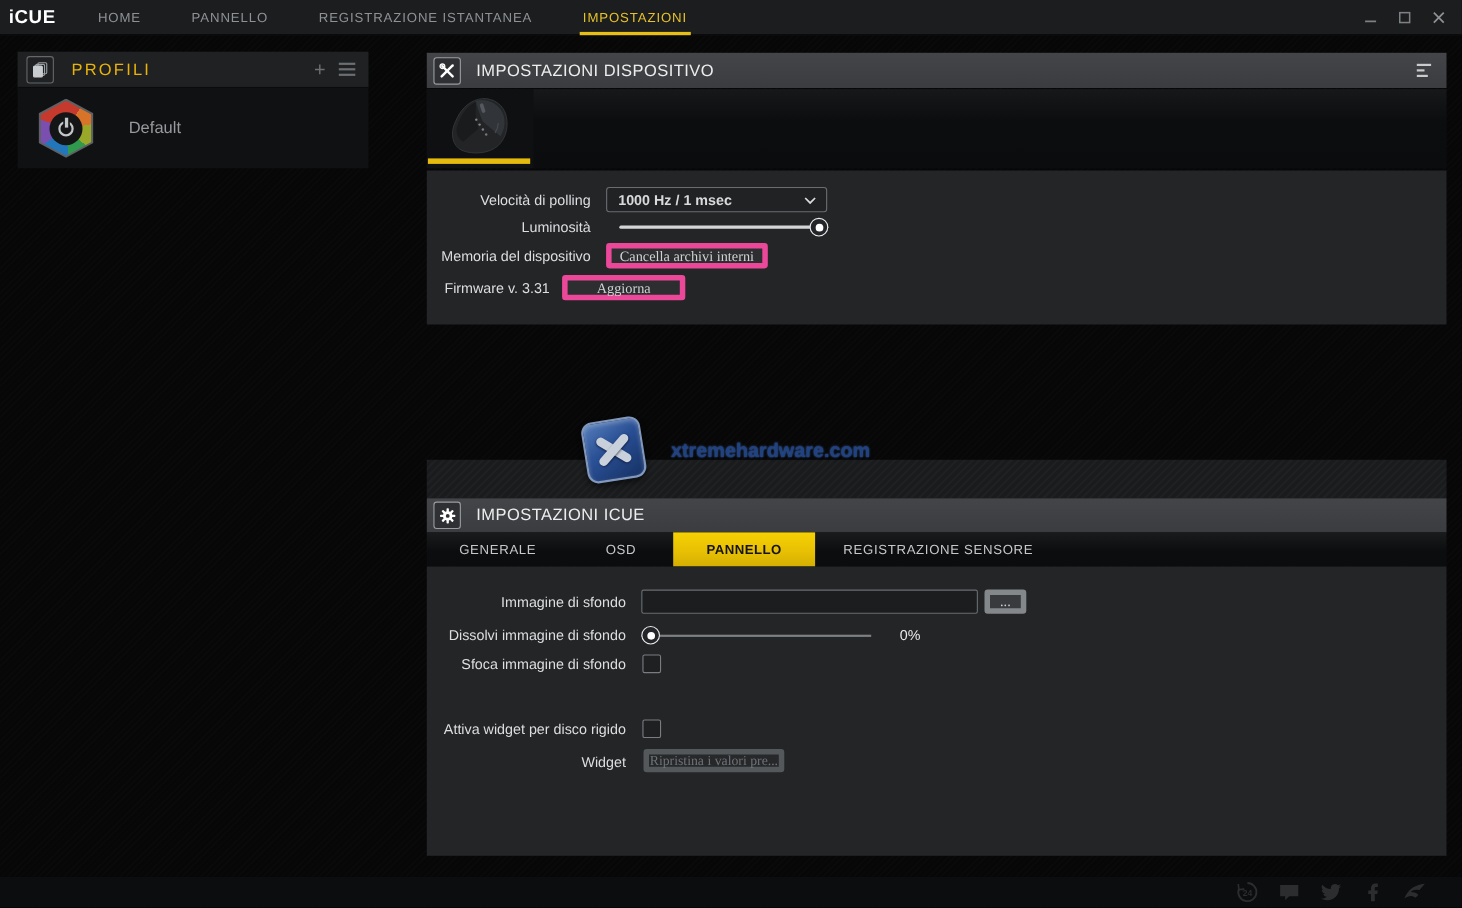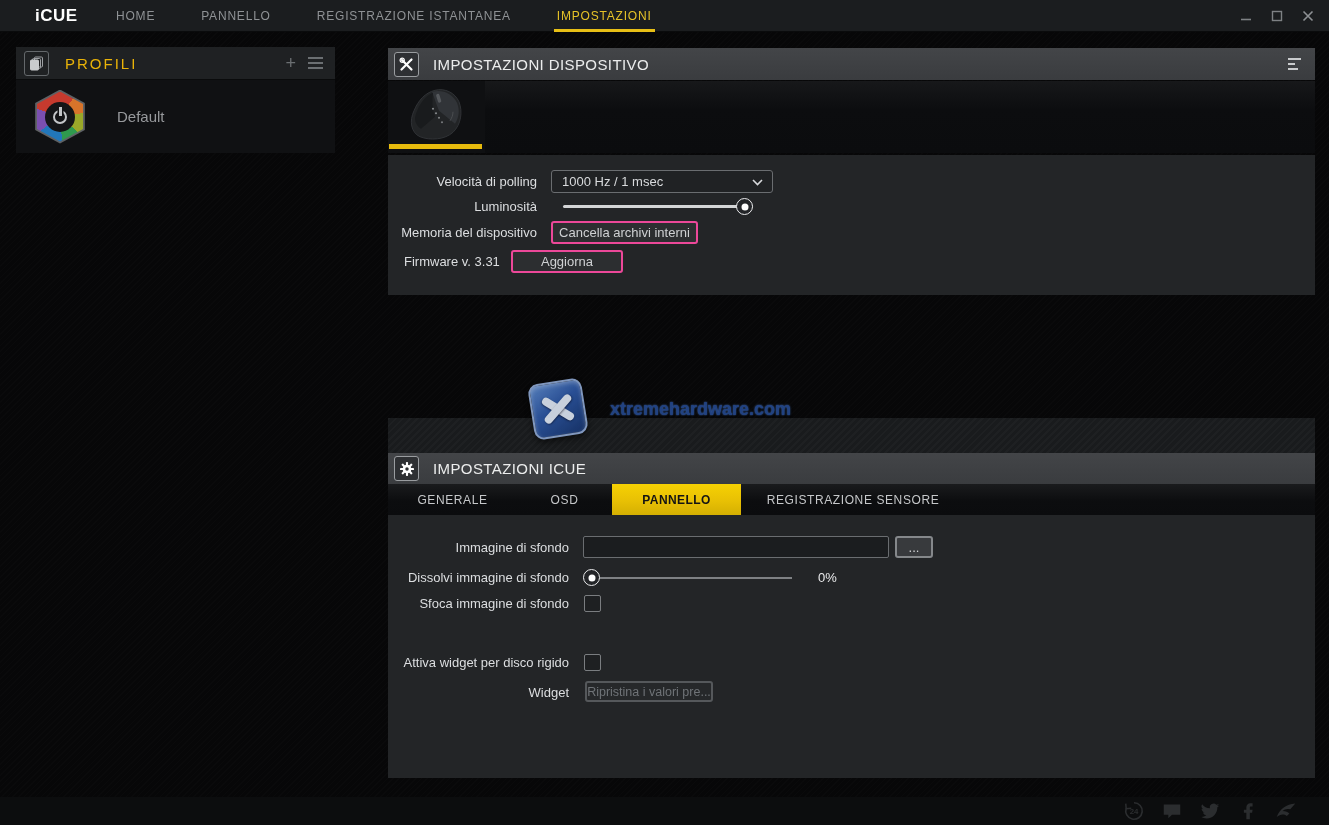--- a/index.html
+++ b/index.html
@@ -16,21 +16,21 @@
       repeating-linear-gradient(135deg, rgba(255,255,255,0.012) 0 1px, transparent 1px 4px),
       #070708;
   }
 
   
   .topbar {
     position:absolute; left:0; top:0; width:1329px; height:32px;
     background:#1b1d1f; border-bottom:1px solid #0a0b0c;
     display:flex; align-items:center;
   }
-  .logo { margin-left:35px; width:72px; font-size:17px; font-weight:bold; color:#ffffff; letter-spacing:0.5px; }
+  .logo { margin-left:8px; width:72px; font-size:17px; font-weight:bold; color:#ffffff; letter-spacing:0.5px; }
   .topnav { display:flex; height:32px; align-items:stretch; gap:40px; margin-left:6px; }
   .topnav-item {
     position:relative; display:flex; align-items:center;
     font-size:12px; letter-spacing:0.8px; color:#8f9295; cursor:pointer; padding:0 3px;
   }
   .topnav-item.active { color:#e6c228; }
   .topnav-item.active::after {
     content:""; position:absolute; left:0; right:0; bottom:0; height:3px; background:#e7bf16;
   }
   .win-controls { position:absolute; right:14px; top:0; height:32px; display:flex; align-items:center; gap:17px; }
@@ -101,30 +101,30 @@
 
   .panel { position:absolute; left:0; width:927px; background:#232527; }
   .panel-device { top:107px; height:140px; }
   .panel-icue  { top:467px; height:263px; }
 
   .prow { position:absolute; left:0; width:100%; }
   .rlabel { position:absolute; left:0; width:149px; text-align:right; font-size:13px; color:#dcdee0; }
   .rlabel2 { position:absolute; left:0; width:181px; text-align:right; font-size:13px; color:#dcdee0; }
 
   .dropdown {
-    position:absolute; left:163px; width:222px; height:23px;
+    position:absolute; left:163px; width:201px; height:23px;
     background:#202224; border:1px solid #6a6d70; border-radius:3px;
-    display:flex; align-items:center; cursor:pointer;
+    display:flex; align-items:center; cursor:pointer;font-weight:bold;
   }
   .dropdown span { margin-left:10px; font-size:13px; color:#d8dadc; }
   .dropdown .chev { position:absolute; right:9px; top:8px; }
 
   .btn {
-    position:absolute; height:23px; background:#2c2e30; border:2px solid #ec4899; border-radius:3px;
-    font-size:13px; color:#cfd1d3; display:flex; align-items:center; justify-content:center; cursor:pointer;
+    position:absolute; height:23px; background:#2c2e30; border:5px solid #ec4899; border-radius:3px;
+    font-size:13px; color:#cfd1d3; display:flex; align-items:center; justify-content:center; cursor:pointer;font-family:Liberation Serif, serif;
   }
   .btn-disabled { background:#26282a; border-color:#55585b; color:#6f7377; cursor:default; }
 
   .slider { position:absolute; height:17px; }
   .slider .track { position:absolute; left:0; right:0; top:7px; height:3px; border-radius:2px; background:#d3d5d6; }
   .slider .track-thin { position:absolute; left:0; right:0; top:8px; height:2px; background:#7e8184; }
   .handle {
     position:absolute; top:0; width:17px; height:17px; border-radius:50%;
     background:#232528; border:1px solid #e9eaeb; cursor:pointer;
   }

